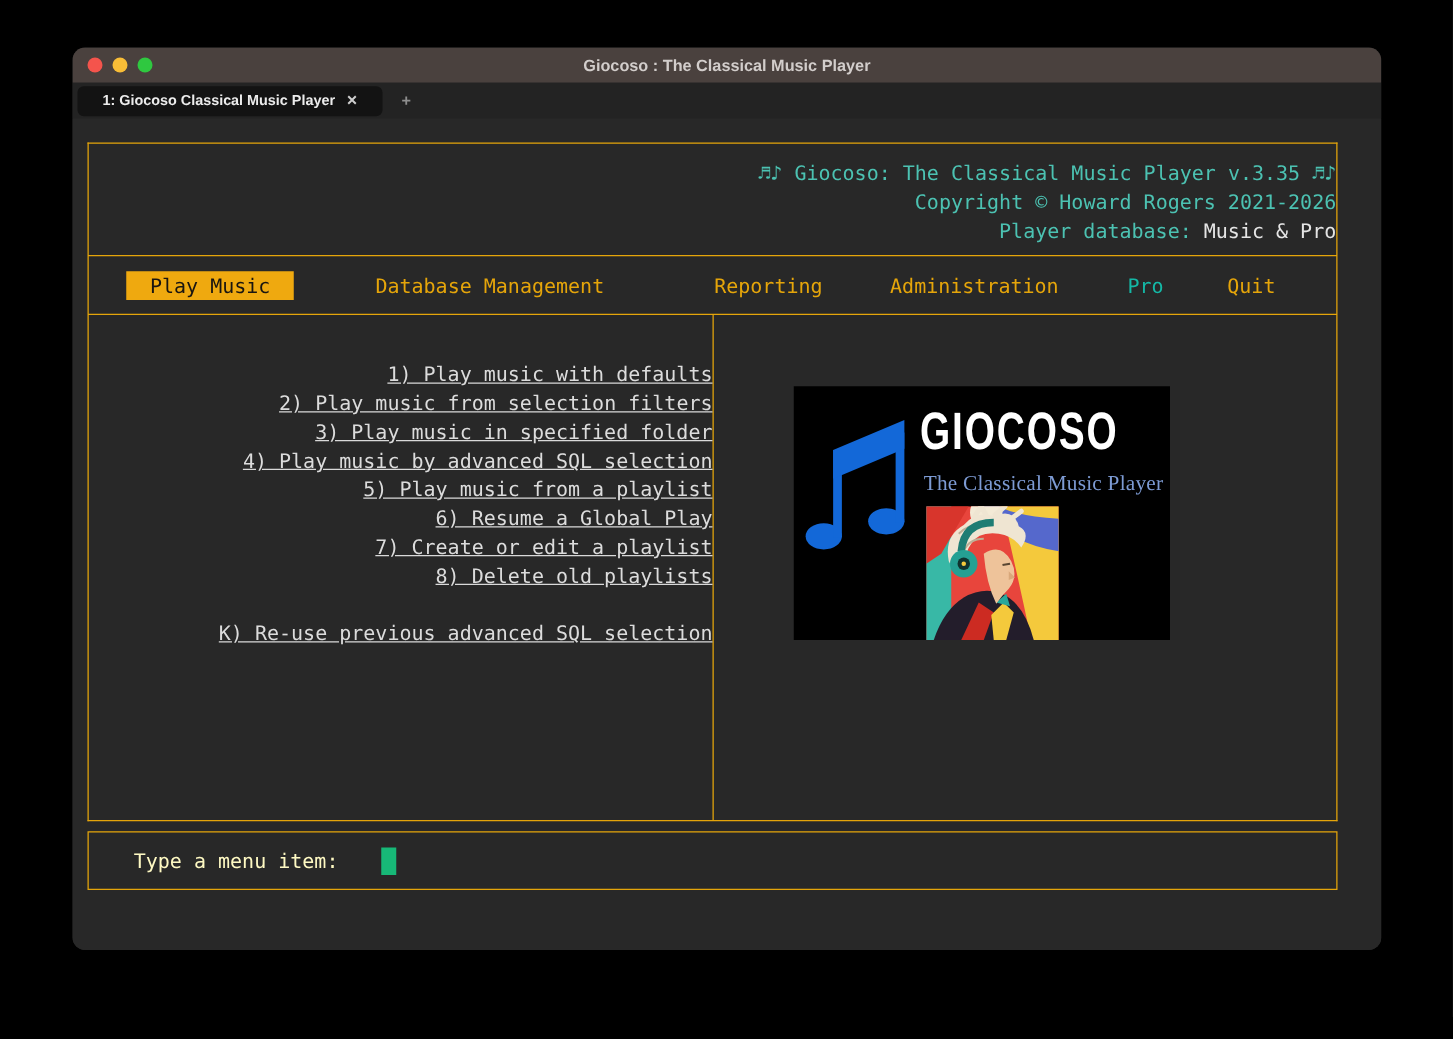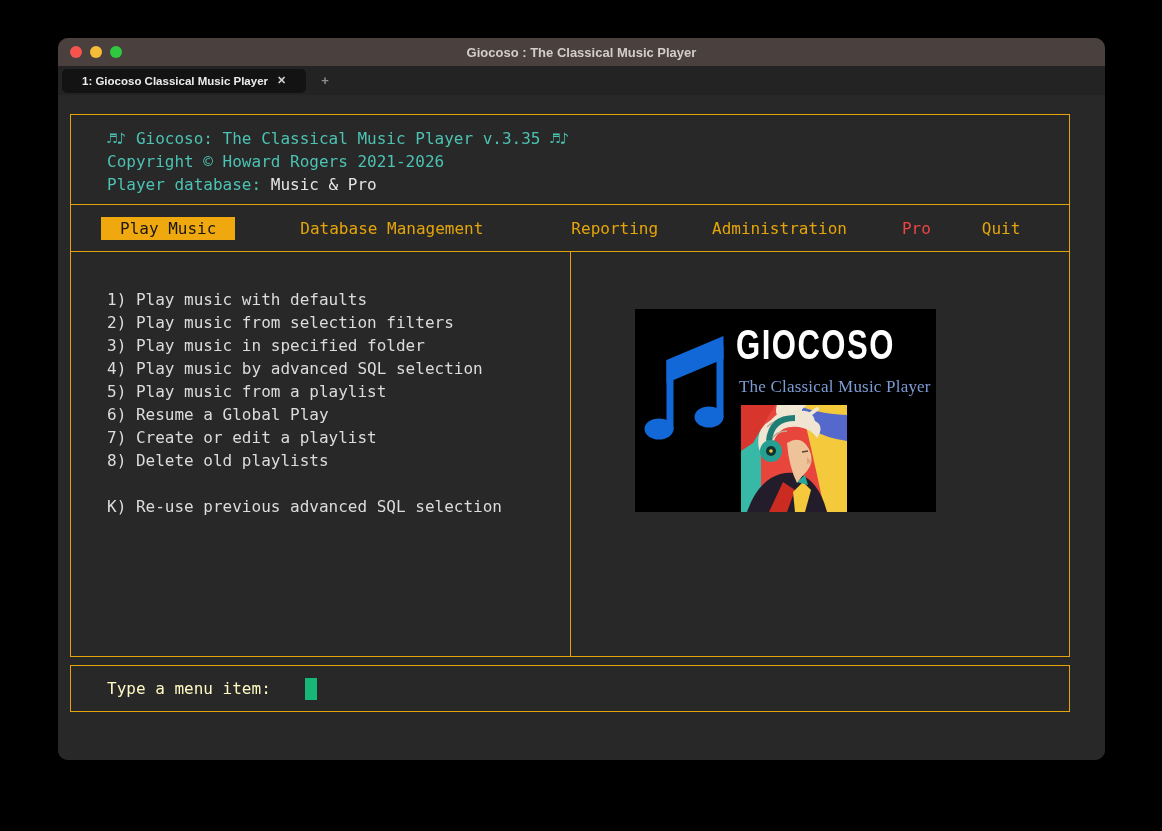--- a/index.html
+++ b/index.html
@@ -29,40 +29,40 @@
     margin-left:4px; height:24px; background:#131313; border-radius:5px;
     display:flex; align-items:center; gap:9px; padding:0 20px;
   }
   .tab-label { font:bold 11.5px "Liberation Sans", sans-serif; color:#ececec; }
   .tab-close { color:#cfcfcf; font:bold 11px "Liberation Sans", sans-serif; cursor:default; }
   .new-tab { margin-left:15px; color:#8e8e8e; font:bold 13px "Liberation Sans", sans-serif; }
 
   
   .term {
     position:relative; height:665px; background:#282828;
-    font-size:16px; color:#d9d9d9;
+    font-size:16px; color:#d9d9d9;text-align:right;
   }
   .tbox { position:absolute; left:12px; width:1000px; border:1px solid #e5a50a; }
 
   .header-box { top:19px; height:90px; border-bottom:none; padding:12px 0 0 36px; line-height:23px; }
   .teal { color:#4cc2b2; white-space:pre; }
   .yellow { color:#e5e5e5; }
 
   .menu-box { top:109px; height:48px; display:flex; align-items:center; padding-left:30px; }
   .menu-item { color:#e5a50a; white-space:pre; }
   .menu-item.active { background:#efa90f; color:#191511; padding:2px 19px; }
-  .menu-item.pro { color:#ef4444; }
+  .menu-item.pro { color:#14b8a6; }
   .m-db  { margin-left:65px; }
   .m-rep { margin-left:88px; }
   .m-adm { margin-left:54px; }
   .m-pro { margin-left:55px; }
   .m-quit{ margin-left:51px; }
 
   .content-box { top:157px; height:405px; border-top:none; display:flex; }
-  .left-pane { width:500px; border-right:1px solid #e5a50a; padding:36px 0 0 36px; }
+  .left-pane { width:500px; border-right:1px solid #e5a50a; padding:36px 0 0 36px;text-decoration:underline; }
   .option { min-height:23px; line-height:23px; white-space:pre; color:#dcdcdc; }
   .right-pane { flex:1; position:relative; }
 
   
   .logo-block { position:absolute; left:64px; top:57px; width:301px; height:203px; background:#000; }
   .note-svg { position:absolute; left:9px; top:17px; }
   .wordmark {
     position:absolute; left:101px; top:12px;
     font:bold 42px "Liberation Sans", sans-serif; color:#fff;
     letter-spacing:2px; transform:scaleX(0.74); transform-origin:left top; white-space:nowrap;

